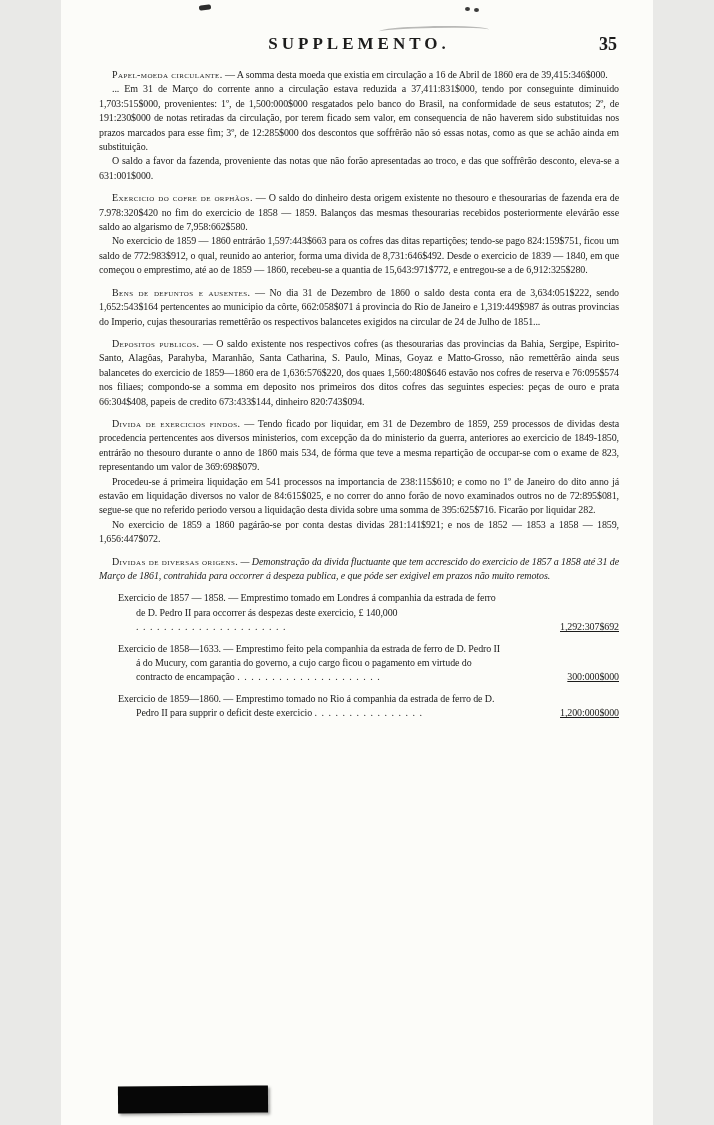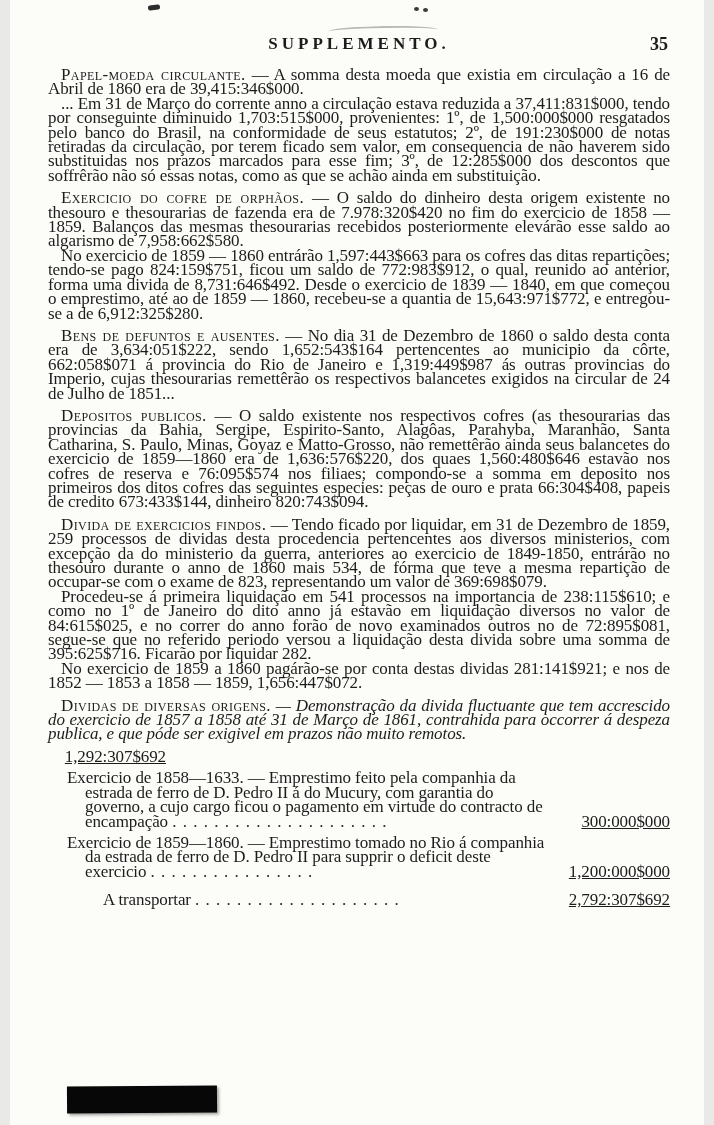--- a/index.html
+++ b/index.html
@@ -2,21 +2,21 @@
 <html><head>
 <meta charset="utf-8">
 <style>
   html, body { margin: 0; padding: 0; }
   body {
     background: #e9e9e7;
     font-family: "Liberation Serif", "DejaVu Serif", serif;
   }
   .page {
     position: relative;
-    width: 694px;
+    width: 592px;
     height: 1125px;
     margin: 0 auto;
     background: #fcfcf9;
     color: #1c1c1c;
     overflow: hidden;
     box-sizing: border-box;
     padding: 34px 34px 0 38px;
   }
   
   .speck-a {
@@ -58,21 +58,21 @@
     letter-spacing: 4px;
   }
   .masthead .pagenum {
     position: absolute;
     right: 2px; top: 0;
     font-weight: bold;
     font-size: 18px;
   }
   
   .body-text {
-    font-size: 17px;
+    font-size: 10px;
     line-height: 14.4px;
     text-align: justify;
     letter-spacing: -0.1px;
   }
   section { margin-bottom: 8px; }
   .para { margin: 0; text-indent: 13px; }
   .sc {
     font-variant: small-caps;
     letter-spacing: 0.4px;
   }
@@ -122,20 +122,21 @@
   <header class="masthead">
     <span class="title">SUPPLEMENTO.</span>
     <span class="pagenum">35</span>
   </header>
 
   <main class="body-text">
 
     <section>
       <p class="para"><span class="sc">Papel-moeda circulante.</span> <span class="lead">— A somma desta moeda que existia em circulação a 16 de Abril de 1860 era de 39,415:346$000.</span></p>
       <p class="para"><span>... Em 31 de Março do corrente anno a circulação estava reduzida a 37,411:831$000, tendo por conseguinte diminuido 1,703:515$000, provenientes: 1º, de 1,500:000$000 resgatados pelo banco do Brasil, na conformidade de seus estatutos; 2º, de 191:230$000 de notas retiradas da circulação, por terem ficado sem valor, em consequencia de não haverem sido substituidas nos prazos marcados para esse fim; 3º, de 12:285$000 dos descontos que soffrêrão não só essas notas, como as que se achão ainda em substituição.</span></p>
+      <p class="para"><span>O saldo a favor da fazenda, proveniente das notas que não forão apresentadas ao troco, e das que soffrêrão desconto, eleva-se a 631:001$000.</span></p>
     </section>
 
     <section>
       <p class="para"><span class="sc">Exercicio do cofre de orphãos.</span> <span class="lead">— O saldo do dinheiro desta origem existente no thesouro e thesourarias de fazenda era de 7.978:320$420 no fim do exercicio de 1858 — 1859. Balanços das mesmas thesourarias recebidos posteriormente elevárão esse saldo ao algarismo de 7,958:662$580.</span></p>
       <p class="para"><span>No exercicio de 1859 — 1860 entrárão 1,597:443$663 para os cofres das ditas repartições; tendo-se pago 824:159$751, ficou um saldo de 772:983$912, o qual, reunido ao anterior, forma uma divida de 8,731:646$492. Desde o exercicio de 1839 — 1840, em que começou o emprestimo, até ao de 1859 — 1860, recebeu-se a quantia de 15,643:971$772, e entregou-se a de 6,912:325$280.</span></p>
     </section>
 
     <section>
       <p class="para"><span class="sc">Bens de defuntos e ausentes.</span> <span class="lead">— No dia 31 de Dezembro de 1860 o saldo desta conta era de 3,634:051$222, sendo 1,652:543$164 pertencentes ao municipio da côrte, 662:058$071 á provincia do Rio de Janeiro e 1,319:449$987 ás outras provincias do Imperio, cujas thesourarias remettêrão os respectivos balancetes exigidos na circular de 24 de Julho de 1851...</span></p>
     </section>
@@ -150,34 +151,31 @@
       <p class="para"><span>No exercicio de 1859 a 1860 pagárão-se por conta destas dividas 281:141$921; e nos de 1852 — 1853 a 1858 — 1859, 1,656:447$072.</span></p>
     </section>
 
     <section class="lead-italic">
       <p class="para"><span class="sc">Dividas de diversas origens.</span> <span class="lead">— Demonstração da divida fluctuante que tem accrescido do exercicio de 1857 a 1858 até 31 de Março de 1861, contrahida para occorrer á despeza publica, e que póde ser exigivel em prazos não muito remotos.</span></p>
     </section>
 
     <div class="ledger">
 
       <div class="ledger-row">
+        <div class="entry-text"><span>Exercicio de 1857 — 1858. — Emprestimo tomado em Londres á companhia da estrada de ferro de D. Pedro II para occorrer ás despezas deste exercicio, £ 140,000</span> <span class="dots">. . . . . . . . . . . . . . . . . . . . . .</span></div>
         <div class="amount">1,292:307$692</div>
       </div>
 
       <div class="ledger-row">
         <div class="entry-text"><span>Exercicio de 1858—1633. — Emprestimo feito pela companhia da estrada de ferro de D. Pedro II á do Mucury, com garantia do governo, a cujo cargo ficou o pagamento em virtude do contracto de encampação</span> <span class="dots">. . . . . . . . . . . . . . . . . . . . .</span></div>
         <div class="amount">300:000$000</div>
       </div>
 
       <div class="ledger-row">
         <div class="entry-text"><span>Exercicio de 1859—1860. — Emprestimo tomado no Rio á companhia da estrada de ferro de D. Pedro II para supprir o deficit deste exercicio</span> <span class="dots">. . . . . . . . . . . . . . . .</span></div>
         <div class="amount">1,200:000$000</div>
       </div>
 
-      <div class="ledger-row carry-row">
-        <div class="entry-text"><span>A transportar</span> <span class="dots">. . . . . . . . . . . . . . . . . . . .</span></div>
-        <div class="amount">2,792:307$692</div>
-      </div>
 
     </div>
 
   </main>
 </div>
 
 </body></html>

